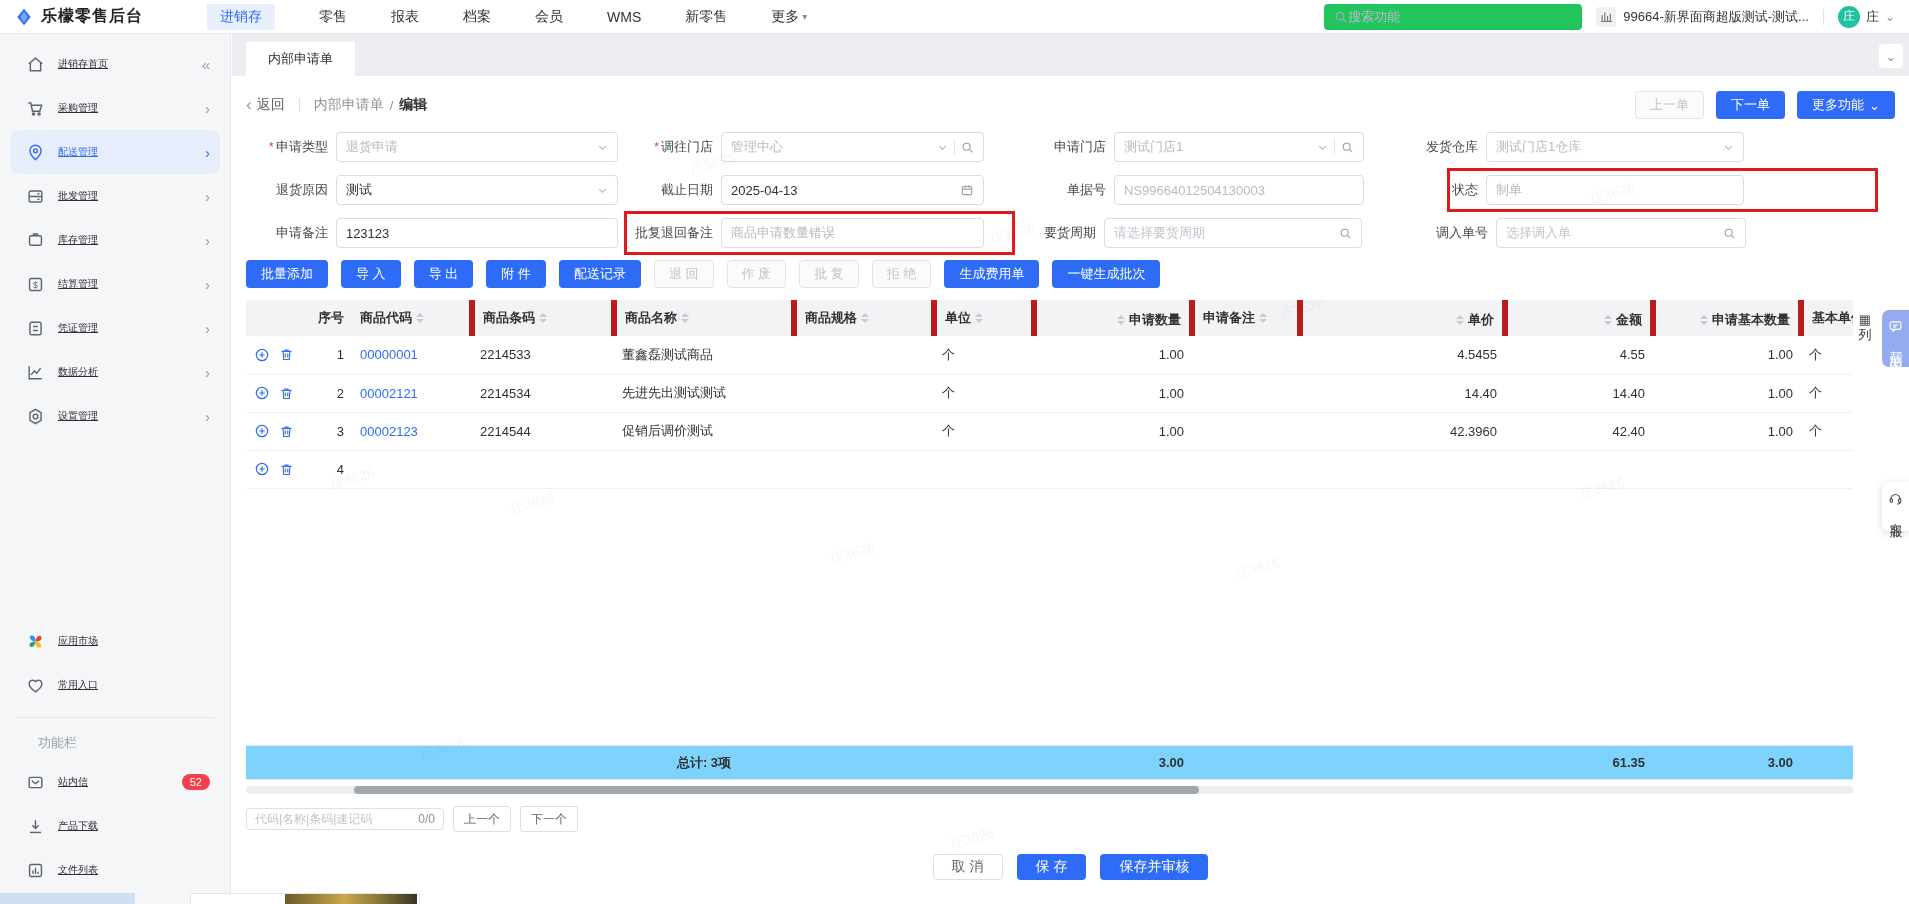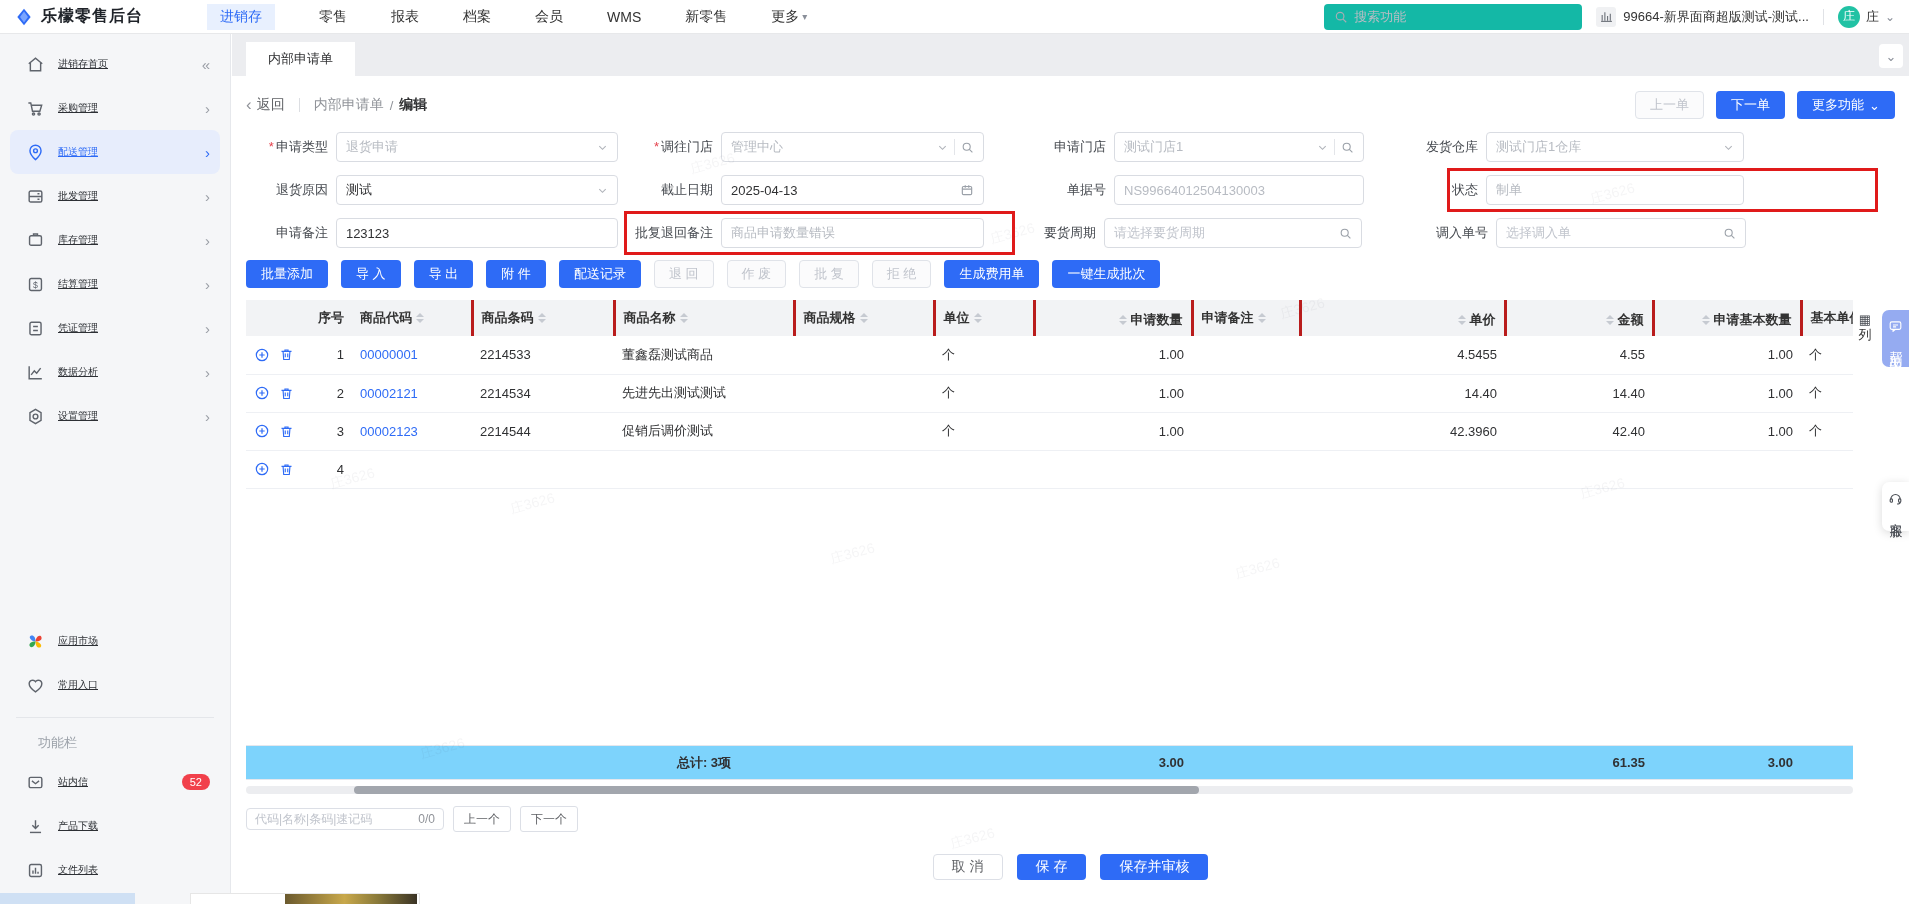--- a/index.html
+++ b/index.html
@@ -9,21 +9,21 @@
 
   
   .navbar { position:absolute; top:0; left:0; right:0; height:34px; background:#fff; border-bottom:1px solid #e7e8ea; display:flex; align-items:center; padding:0 14px; z-index:30; }
   .logo { display:flex; align-items:center; gap:7px; }
   .logo-text { font-size:16px; font-weight:bold; color:#1f2329; letter-spacing:1px; }
   .topmenu { display:flex; align-items:center; gap:44px; margin-left:64px; }
   .tm { font-size:14px; color:#333; cursor:pointer; white-space:nowrap; display:flex; align-items:center; gap:3px; }
   .tm.active { background:#e8f0fe; color:#2e6bf6; padding:4px 13px; border-radius:0; }
   .caret { font-size:10px; color:#8a8f99; }
   .nav-right { margin-left:auto; display:flex; align-items:center; gap:14px; }
-  .searchbox { width:258px; height:26px; background:#14b8a6; border-radius:4px; display:flex; align-items:center; padding:0 10px; gap:6px; }
+  .searchbox { width:258px; height:26px; background:#22c55e; border-radius:4px; display:flex; align-items:center; padding:0 10px; gap:0; }
   .searchbox input { border:none; outline:none; background:transparent; font-size:13px; color:#333; width:100%; }
   .searchbox input::placeholder { color:#b9bdc4; }
   .tenant { display:flex; align-items:center; gap:7px; max-width:250px; cursor:pointer; }
   .tenant-ico { width:20px; height:20px; background:#f0f1f3; border-radius:3px; display:flex; align-items:center; justify-content:center; }
   .tenant-name { font-size:13px; color:#333; white-space:nowrap; overflow:hidden; }
   .nav-divider { width:1px; height:16px; background:#e0e2e6; }
   .user { display:flex; align-items:center; gap:6px; cursor:pointer; }
   .avatar { width:22px; height:22px; border-radius:50%; background:#21c2a4; color:#fff; font-size:12px; display:flex; align-items:center; justify-content:center; }
   .uname { font-size:13px; color:#333; }
   .chev { font-size:12px; color:#8a8f99; }
@@ -80,21 +80,21 @@
   .red-box { position:absolute; border:3px solid #e01a1a; pointer-events:none; z-index:5; }
   .red-box.remark { left:6px; top:-7px; width:391px; height:44px; }
   .red-box.status { left:69px; top:-7px; width:431px; height:44px; }
 
   
   .toolbar { margin-top:12px; display:flex; gap:13px; }
 
   
   .table-wrap { margin-top:12px; height:445px; overflow:hidden; }
   table.grid { border-collapse:collapse; table-layout:fixed; width:1607px; }
-  .grid th { height:36px; background:#f2f3f5; font-size:13px; font-weight:bold; color:#333; padding:0 8px; white-space:nowrap; overflow:hidden; border-right:3px solid #b91c1c; }
+  .grid th { height:36px; background:#f2f3f5; font-size:13px; font-weight:bold; color:#333; padding:0 8px; white-space:nowrap; overflow:hidden; border-right:6px solid #b91c1c; }
   .grid th:first-child, .grid th:nth-child(2) { border-right:none; }
   .grid th:last-child { border-right:none; }
   .grid td { height:38px; font-size:13px; color:#303133; padding:0 8px; border-bottom:1px solid #eef0f4; white-space:nowrap; overflow:hidden; }
   .t-left { text-align:left; } .t-right { text-align:right; } .t-center { text-align:center; }
   .th-inner { display:inline-flex; align-items:center; }
   .sorter { display:inline-flex; flex-direction:column; gap:2px; margin:0 4px; }
   .sorter i { display:block; width:0; height:0; border-left:4px solid transparent; border-right:4px solid transparent; }
   .sorter .up { border-bottom:4px solid #c6cad1; }
   .sorter .dn { border-top:4px solid #c6cad1; }
   .row-actions { display:flex; gap:9px; align-items:center; }

